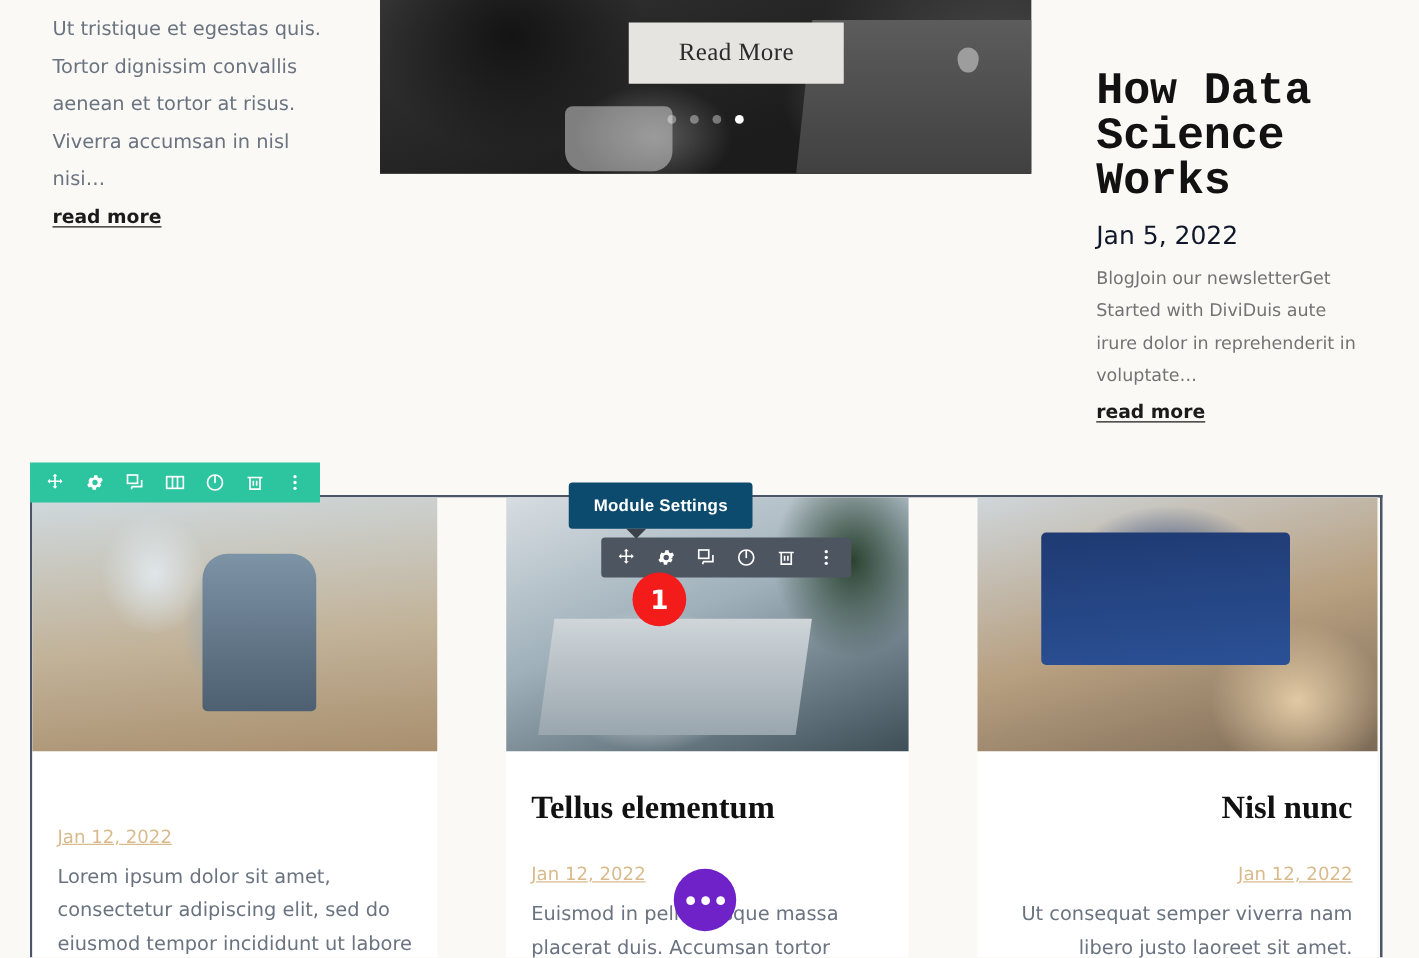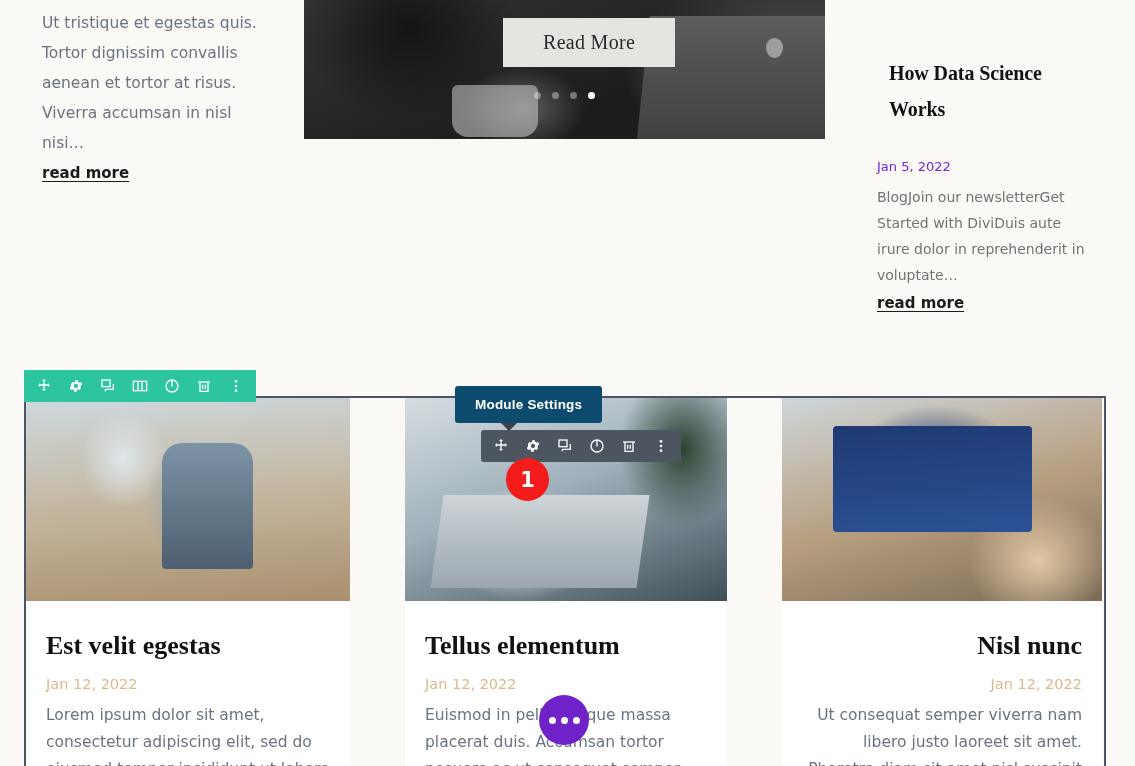--- a/index.html
+++ b/index.html
@@ -63,25 +63,25 @@
     padding: 13px 40px; font-family: "Liberation Serif", serif;
     font-size: 20px; letter-spacing: .3px; border: none; cursor: pointer;
   }
   .dots { position: absolute; left: 230px; top: 138px; display: flex; gap: 11px; }
   .dot { width: 7px; height: 7px; border-radius: 50%; background: rgba(255,255,255,.38); cursor: pointer; }
   .dot.active { background: #ffffff; }
 
   
   .right-article { position: absolute; left: 877px; top: 55px; width: 215px; }
   .art-title {
-    font-family: Liberation Serif, serif; font-size: 20px; line-height: 36px;
-    color: #121212; font-weight: 700; letter-spacing: -.1px; margin-left: 12px;
+    font-family: Liberation Mono, monospace; font-size: 36px; line-height: 36px;
+    color: #121212; font-weight: 700; letter-spacing: -.1px;
   }
   .art-date {
-    margin-top: 32px; font-size: 13px; color: #6d28d9;
+    margin-top: 13px; font-size: 20px; color: #0f172a;
     font-family: "DejaVu Sans", sans-serif;
   }
   .art-body {
     margin-top: 10px; font-size: 14px; line-height: 26px; color: #737373;
     font-family: "DejaVu Sans", sans-serif;
   }
 
   
   .builder-section {
     position: absolute; left: 24px; top: 396px; width: 1082px; height: 370px;
@@ -126,22 +126,23 @@
     content:""; position:absolute; left:16%; top:14%; width:62%; height:52%;
     background: linear-gradient(175deg,#1f3a72,#2b5196); border-radius: 4px;
   }
 
   .card-body { background: #ffffff; padding: 30px 20px 20px 20px; height: calc(100% - 203px); }
   .card-title {
     font-family: "Liberation Serif", serif; font-size: 26px; font-weight: 700;
     color: #111; line-height: 30px;
   }
   .card-date {
-    margin-top: 15px; font-size: 14.5px; color: #d9ba8c;
-    font-family: "DejaVu Sans", sans-serif;
+    margin-top: 31px; font-size: 14.5px; color: #d9ba8c;
+    font-family: "DejaVu Sans", sans-serif;
+    text-decoration: underline;
   }
   .card-text {
     margin-top: 10px; font-size: 15.5px; line-height: 27px; color: #6a7380;
     font-family: "DejaVu Sans", sans-serif;
   }
 
   
   .toolbar {
     position: absolute; display: flex; align-items: center;
     height: 32px; padding: 0 12px; gap: 16px; z-index: 40;
@@ -207,21 +208,20 @@
     <div class="art-body">BlogJoin our newsletterGet Started with DiviDuis aute irure dolor in reprehenderit in voluptate…</div>
     <a class="readmore" href="#">read more</a>
   </div>
 
   <div class="builder-section">
     <div class="cards">
 
       <div class="card c1">
         <div class="card-img img-a"></div>
         <div class="card-body">
-          <div class="card-title">Est velit egestas</div>
           <div class="card-date">Jan 12, 2022</div>
           <div class="card-text">Lorem ipsum dolor sit amet, consectetur adipiscing elit, sed do eiusmod tempor incididunt ut labore et dolore magna…</div>
         </div>
       </div>
 
       <div class="card gutter"></div>
 
       <div class="card c2">
         <div class="card-img img-b"></div>
         <div class="card-body">

